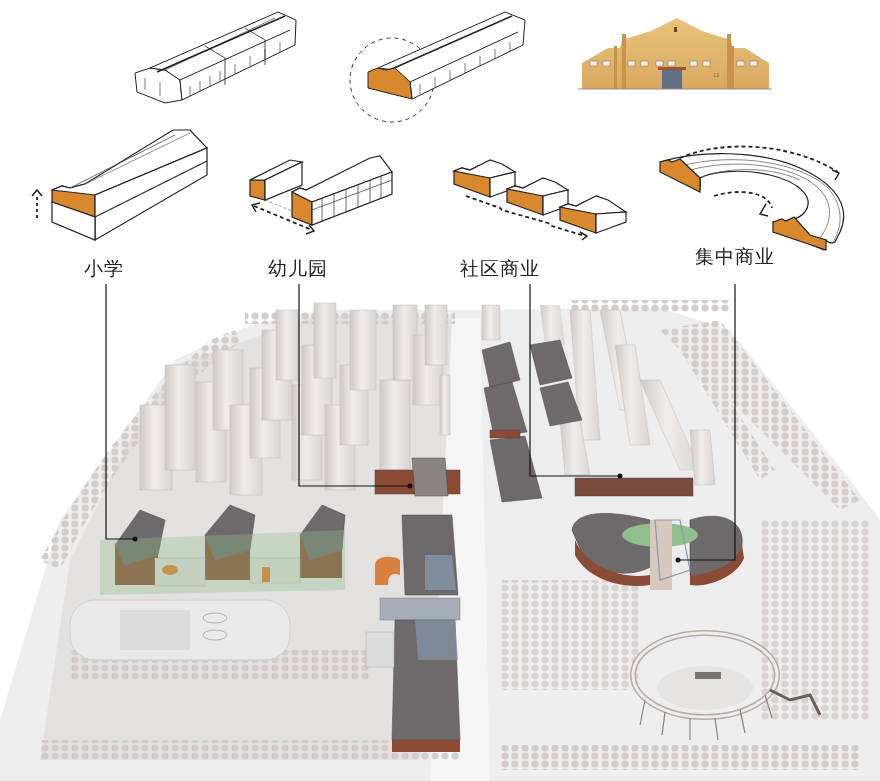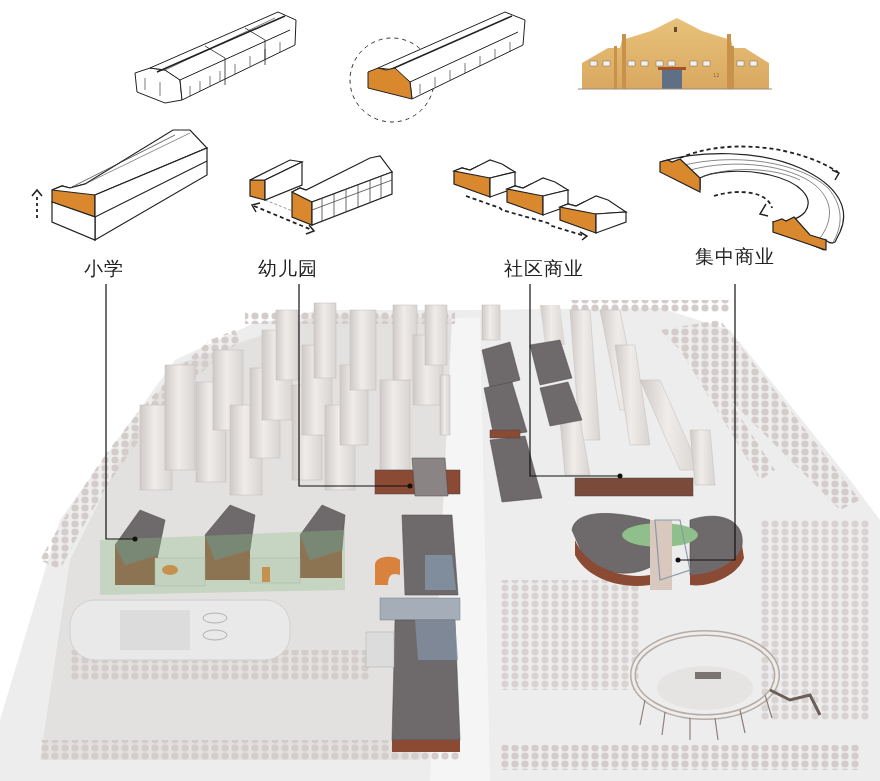--- a/index.html
+++ b/index.html
@@ -301,17 +301,17 @@
     <g fill="#111">
       <circle cx="135" cy="539" r="2.5"></circle>
       <circle cx="410" cy="486" r="2.5"></circle>
       <circle cx="620" cy="476" r="2.5"></circle>
       <circle cx="678" cy="560" r="2.5"></circle>
     </g>
   </g>
 </svg>
 
 <div class="label" style="left:104px; top:256px;">小学</div>
-<div class="label" style="left:288px; top:256px;">幼儿园</div>
-<div class="label" style="left:544px; top:256px;">社区商业</div>
+<div class="label" style="left:298px; top:256px;">幼儿园</div>
+<div class="label" style="left:500px; top:256px;">社区商业</div>
 <div class="label" style="left:735px; top:244px;">集中商业</div>
 
 </div>
 
 </body></html>

